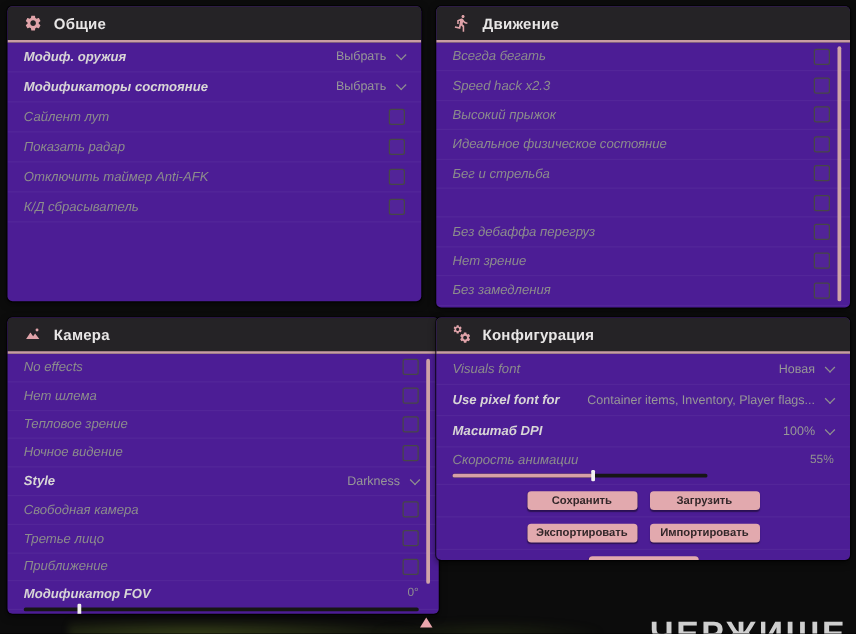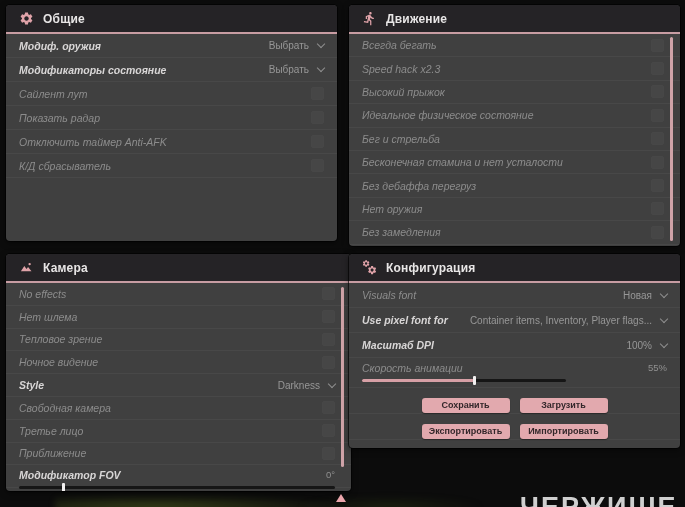--- a/index.html
+++ b/index.html
@@ -2,21 +2,21 @@
 <html><head>
 <meta charset="utf-8">
 <style>
   html,body{margin:0;padding:0;background:#000;}
   #stage{
     position:relative;width:685px;height:507px;overflow:hidden;
     background:#0c0c0c;
     font-family:"Liberation Sans","DejaVu Sans",sans-serif;
   }
   .panel{
-    position:absolute;background:#404040;border-radius:4px;
+    position:absolute;background:#4c1d95;border-radius:4px;
     box-shadow:0 0 0 1px rgba(0,0,0,.6), 0 2px 6px rgba(0,0,0,.5);
     overflow:hidden;
   }
   .p1{left:6px;top:5px;width:331px;height:236px;}
   .p2{left:349px;top:5px;width:331px;height:241px;}
   .p3{left:6px;top:254px;width:345px;height:237px;}
   .p4{left:349px;top:254px;width:331px;height:194px;}
 
   .phead{
     display:flex;align-items:center;gap:9px;height:27px;padding:0 13px;
@@ -30,21 +30,21 @@
   .row{
     display:flex;align-items:center;position:relative;
     padding:0 13px;border-bottom:1px solid rgba(255,255,255,.045);
     box-sizing:border-box;
   }
   .p1 .row{height:24px;}
   .p2 .row{height:23.4px;padding-right:16px;}
   .p3 .row{height:22.8px;padding-right:16px;}
   .p4 .row{height:25px;}
   .p4 .row.slider{height:30px;}
-  .p4 .row.buttons{height:26px;justify-content:center;gap:10px;align-items:flex-end;}
+  .p4 .row.buttons{height:26px;justify-content:center;gap:10px;}
 
   .lbl{font-size:10.5px;color:#8c8c8c;white-space:nowrap;font-style:italic;}
   .lbl.bright{color:#d8d6d6;font-weight:600;}
 
   .dd{display:flex;align-items:center;margin-left:auto;cursor:pointer;}
   .ddv{font-size:10px;color:#979797;white-space:nowrap;max-width:215px;overflow:hidden;text-overflow:ellipsis;}
   .chev{
     width:5px;height:5px;border-right:1.5px solid #8f8f8f;border-bottom:1.5px solid #8f8f8f;
     transform:rotate(45deg);margin-left:9px;margin-top:-3px;flex:0 0 auto;
   }
@@ -169,29 +169,28 @@
         </div>
         <div class="row checkbox">
           <span class="lbl">Идеальное физическое состояние</span>
           <div class="cb"></div>
         </div>
         <div class="row checkbox">
           <span class="lbl">Бег и стрельба</span>
           <div class="cb"></div>
         </div>
         <div class="row checkbox">
-          <span class="lbl">Бесконечная стамина и нет усталости</span>
           <div class="cb"></div>
         </div>
         <div class="row checkbox">
           <span class="lbl">Без дебаффа перегруз</span>
           <div class="cb"></div>
         </div>
         <div class="row checkbox">
-          <span class="lbl">Нет оружия</span>
+          <span class="lbl">Нет зрение</span>
           <div class="cb"></div>
         </div>
         <div class="row checkbox">
           <span class="lbl">Без замедления</span>
           <div class="cb"></div>
         </div>
       </div>
     <div class="sbar"></div>
   </div>
 

